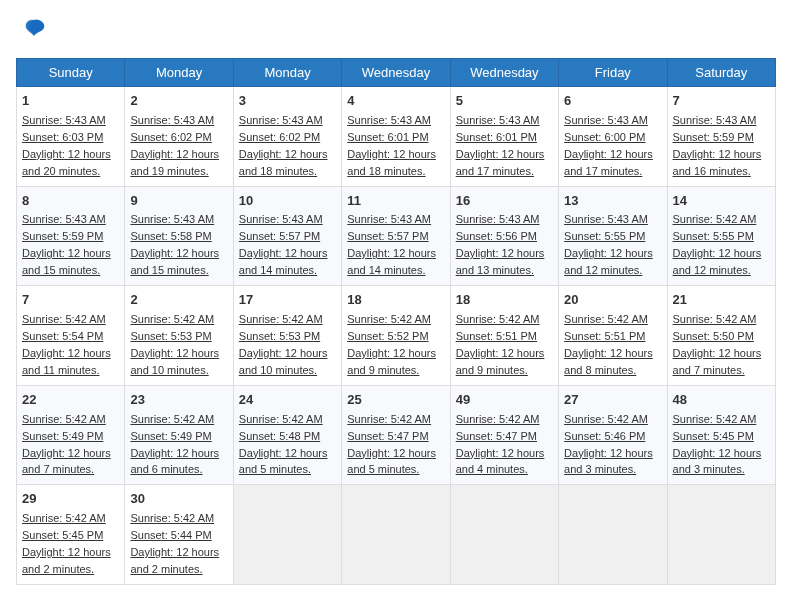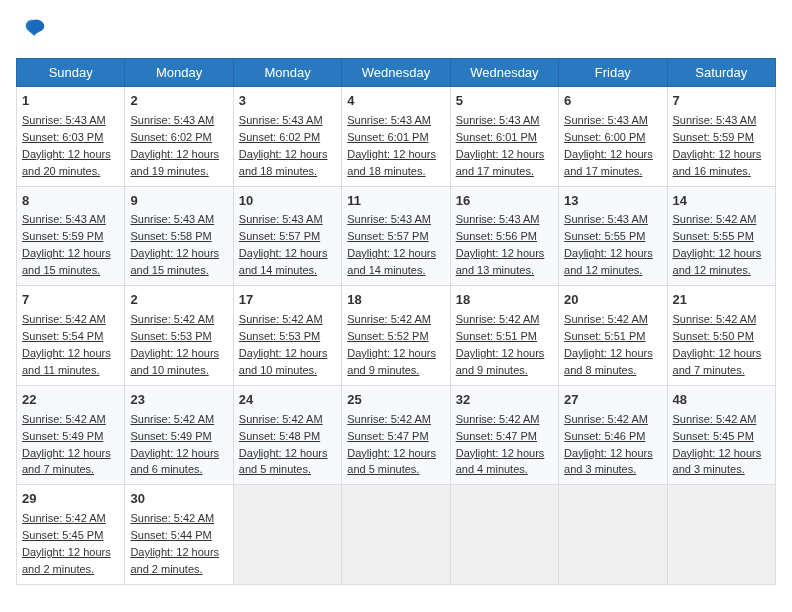--- a/index.html
+++ b/index.html
@@ -156,21 +156,21 @@
         <td><span class="day-num">18</span><span class="day-detail">Sunrise: 5:42 AM<br>Sunset: 5:52 PM<br>Daylight: 12 hours and 9 minutes.</span></td>
         <td><span class="day-num">18</span><span class="day-detail">Sunrise: 5:42 AM<br>Sunset: 5:51 PM<br>Daylight: 12 hours and 9 minutes.</span></td>
         <td><span class="day-num">20</span><span class="day-detail">Sunrise: 5:42 AM<br>Sunset: 5:51 PM<br>Daylight: 12 hours and 8 minutes.</span></td>
         <td><span class="day-num">21</span><span class="day-detail">Sunrise: 5:42 AM<br>Sunset: 5:50 PM<br>Daylight: 12 hours and 7 minutes.</span></td>
       </tr>
       <tr>
         <td><span class="day-num">22</span><span class="day-detail">Sunrise: 5:42 AM<br>Sunset: 5:49 PM<br>Daylight: 12 hours and 7 minutes.</span></td>
         <td><span class="day-num">23</span><span class="day-detail">Sunrise: 5:42 AM<br>Sunset: 5:49 PM<br>Daylight: 12 hours and 6 minutes.</span></td>
         <td><span class="day-num">24</span><span class="day-detail">Sunrise: 5:42 AM<br>Sunset: 5:48 PM<br>Daylight: 12 hours and 5 minutes.</span></td>
         <td><span class="day-num">25</span><span class="day-detail">Sunrise: 5:42 AM<br>Sunset: 5:47 PM<br>Daylight: 12 hours and 5 minutes.</span></td>
-        <td><span class="day-num">32</span><span class="day-detail">Sunrise: 5:42 AM<br>Sunset: 5:47 PM<br>Daylight: 12 hours and 4 minutes.</span></td>
+        <td><span class="day-num">49</span><span class="day-detail">Sunrise: 5:42 AM<br>Sunset: 5:47 PM<br>Daylight: 12 hours and 4 minutes.</span></td>
         <td><span class="day-num">27</span><span class="day-detail">Sunrise: 5:42 AM<br>Sunset: 5:46 PM<br>Daylight: 12 hours and 3 minutes.</span></td>
         <td><span class="day-num">48</span><span class="day-detail">Sunrise: 5:42 AM<br>Sunset: 5:45 PM<br>Daylight: 12 hours and 3 minutes.</span></td>
       </tr>
       <tr>
         <td><span class="day-num">29</span><span class="day-detail">Sunrise: 5:42 AM<br>Sunset: 5:45 PM<br>Daylight: 12 hours and 2 minutes.</span></td>
         <td><span class="day-num">30</span><span class="day-detail">Sunrise: 5:42 AM<br>Sunset: 5:44 PM<br>Daylight: 12 hours and 2 minutes.</span></td>
         <td></td>
         <td></td>
         <td></td>
         <td></td>

